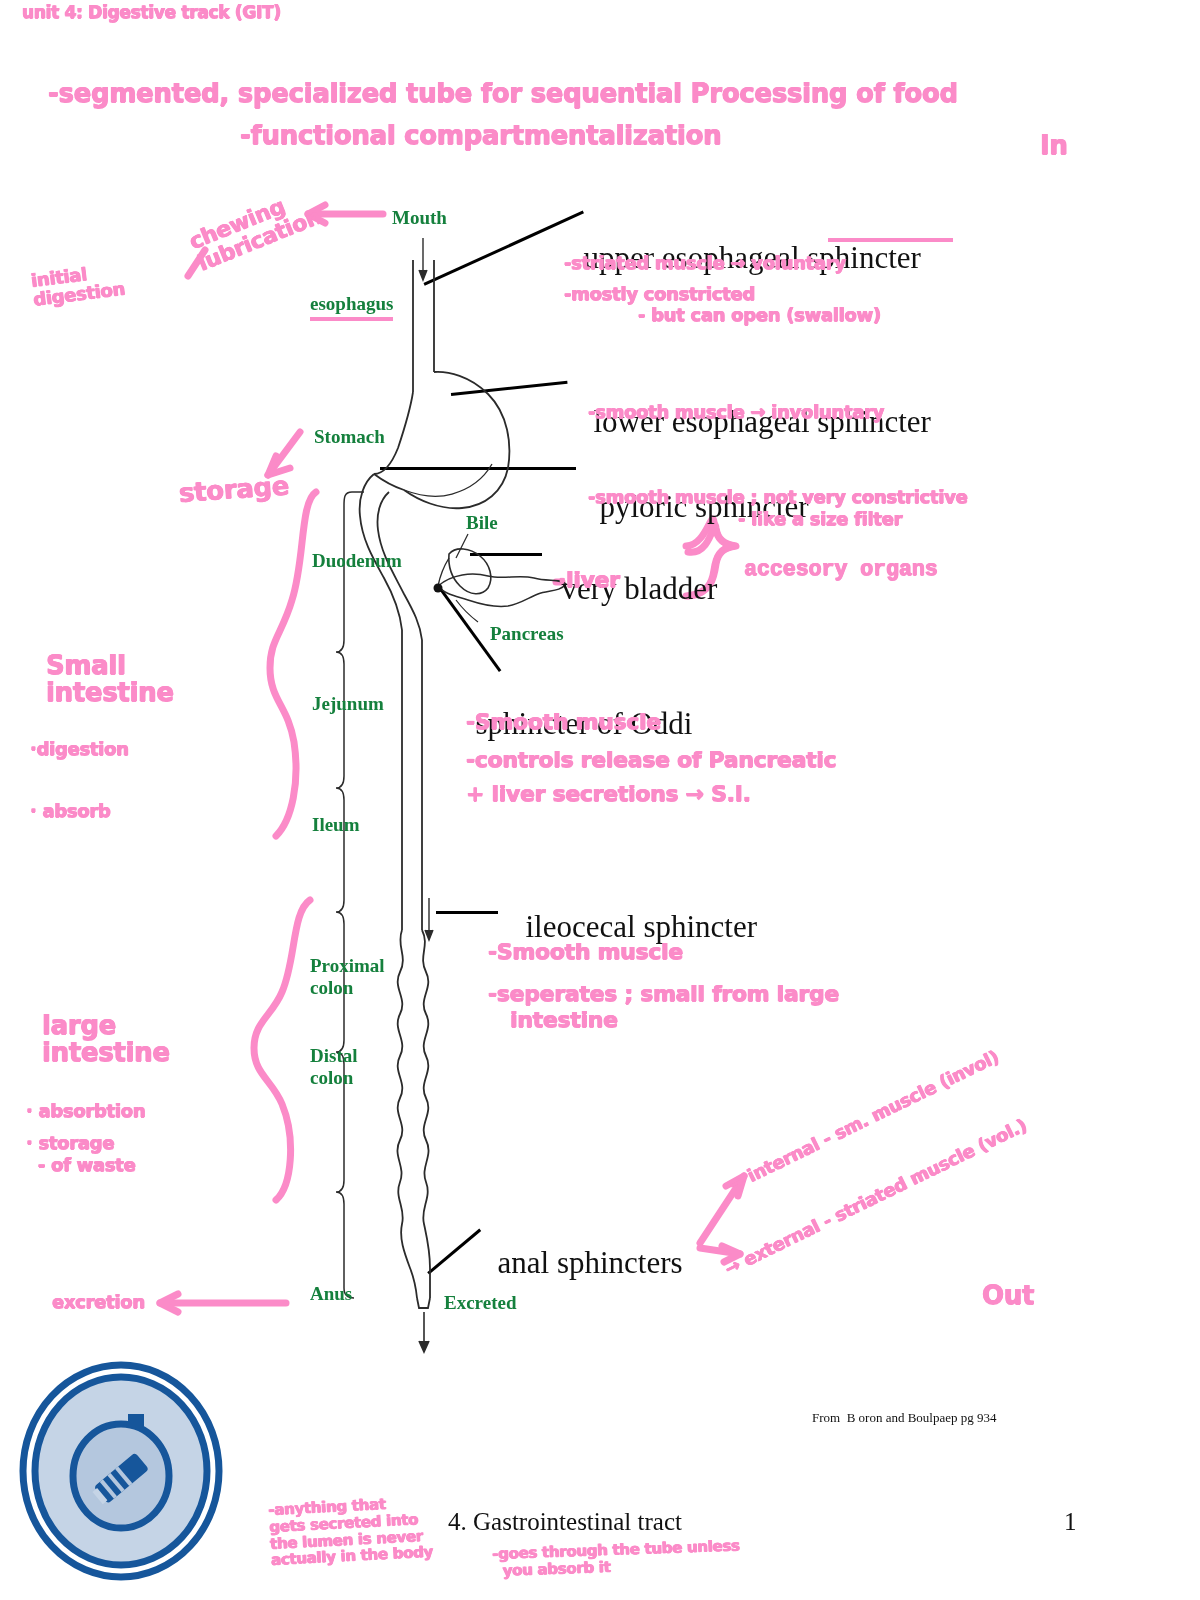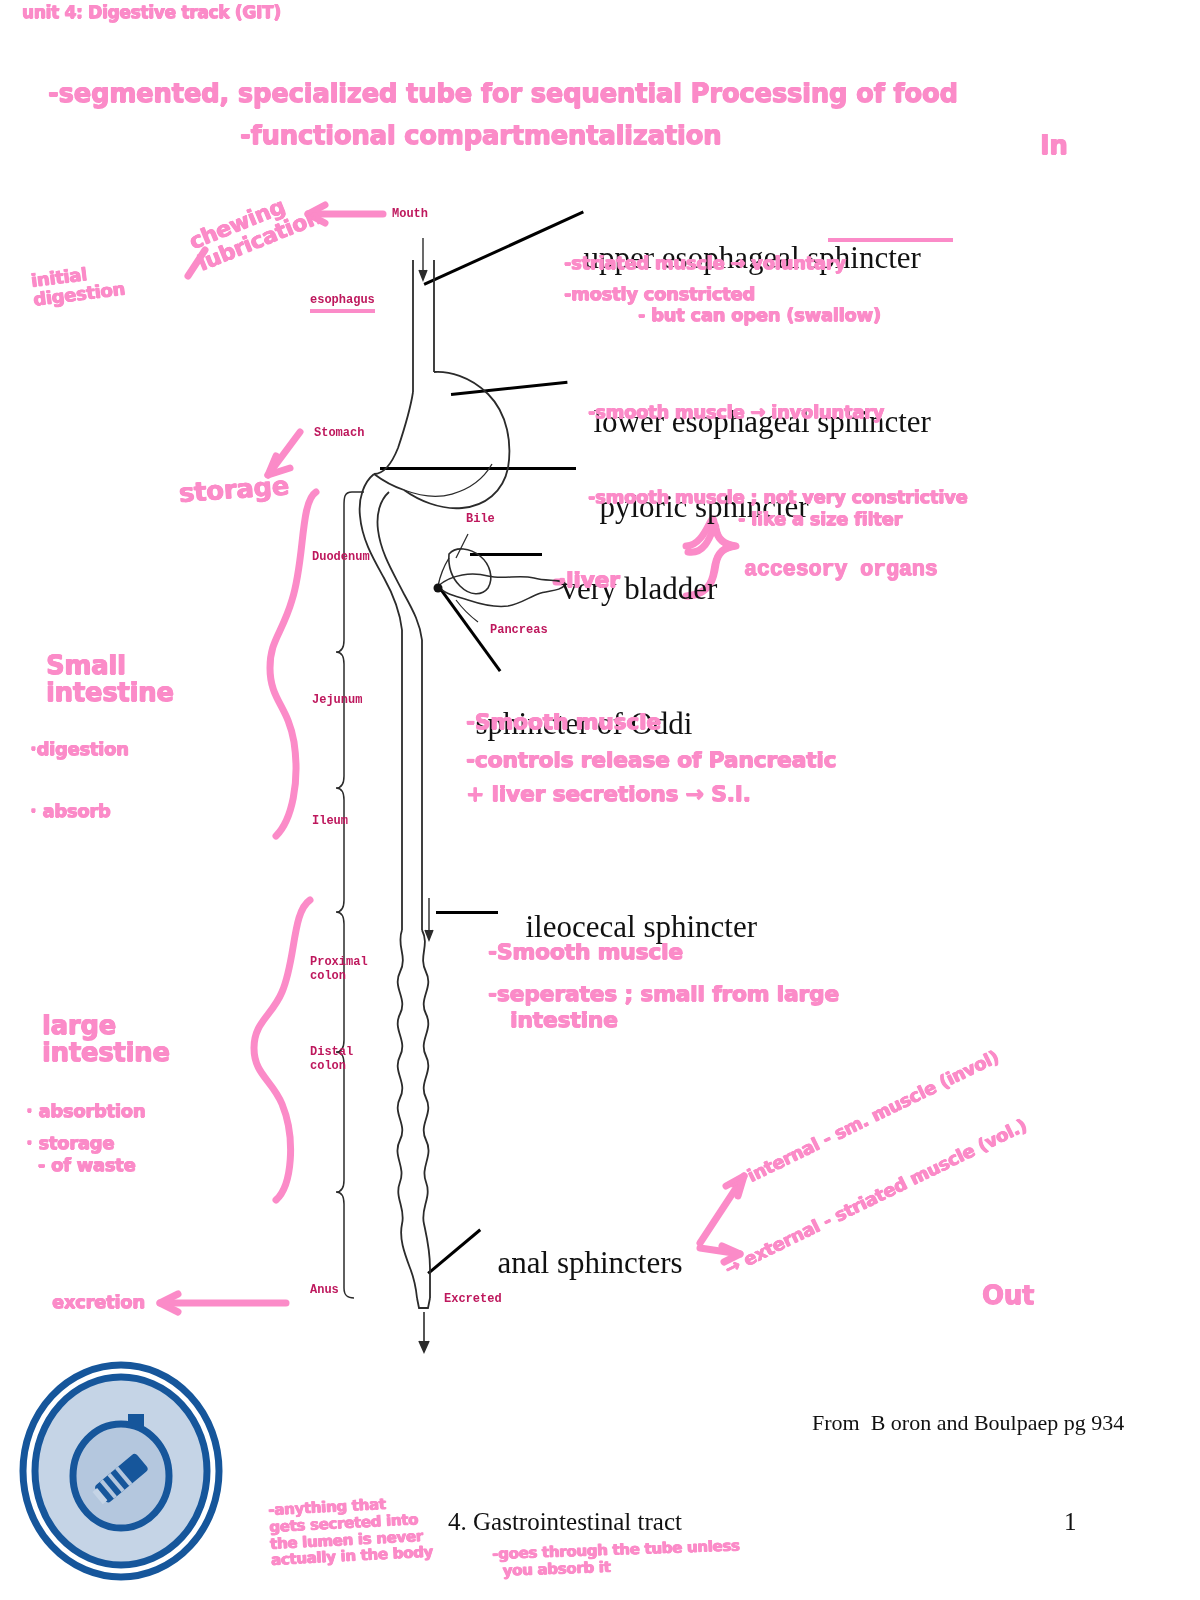--- a/index.html
+++ b/index.html
@@ -27,33 +27,33 @@
   .ink.tit { font-size:17px; }
 
   
   .callout {
     font-family:"Liberation Serif", serif;
     font-size:31px; color:#111; white-space:pre;
   }
 
   
   .dlabel {
-    font-family:Liberation Mono, monospace;
-    font-size:12px; font-weight:700; color:#be185d;
+    font-family:Liberation Serif, serif;
+    font-size:19px; font-weight:700; color:#15803d;
     white-space:pre; line-height:1.18;
   }
 
   
   .lead { background:#000; height:2.5px; transform-origin:left center; }
 
   
   svg.overlay { position:absolute; left:0; top:0; width:1200px; height:1600px; pointer-events:none; }
 
   
-  .src { font-family:"Liberation Serif", serif; font-size:22px; color:#111; white-space:pre; }
+  .src { font-family:"Liberation Serif", serif; font-size:13px; color:#111; white-space:pre; }
   .foot-title { font-family:"Liberation Serif", serif; font-size:25px; color:#111; white-space:pre; }
   .foot-num { font-family:"Liberation Serif", serif; font-size:25px; color:#111; }
 
   .ul-pink { border-bottom:4px solid #FB8BC8; }
 </style>
 </head>
 <body>
 
 <svg class="overlay" viewBox="0 0 1200 1600">
   <g stroke="#FB8BC8" fill="none" stroke-width="7" stroke-linecap="round" stroke-linejoin="round">

